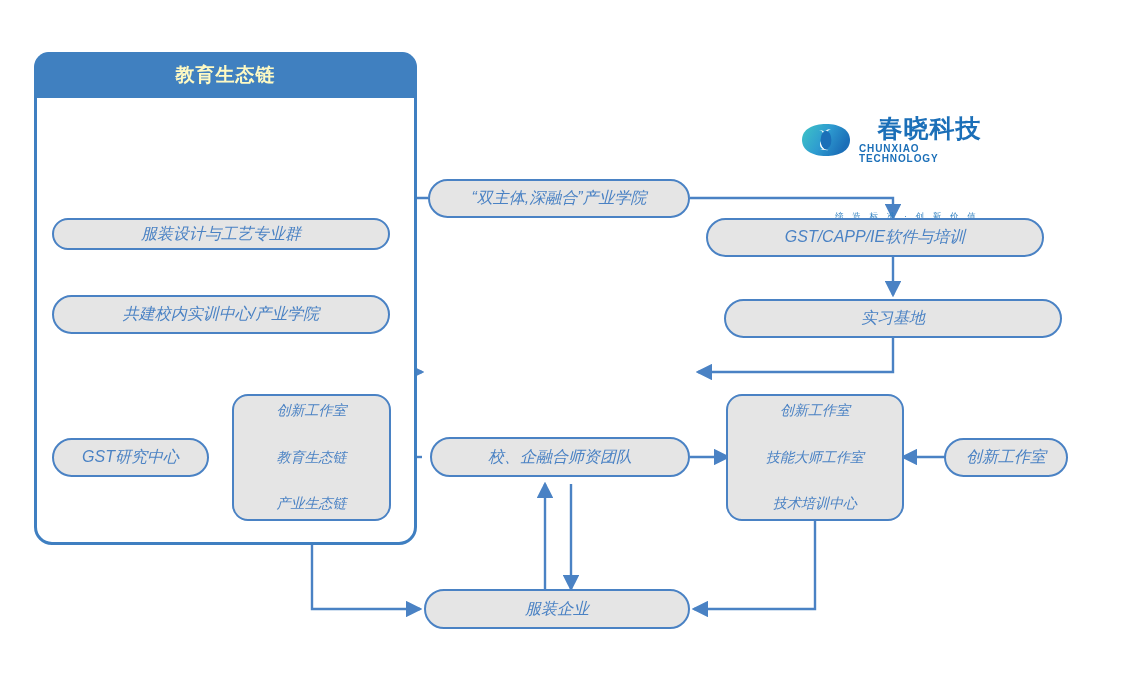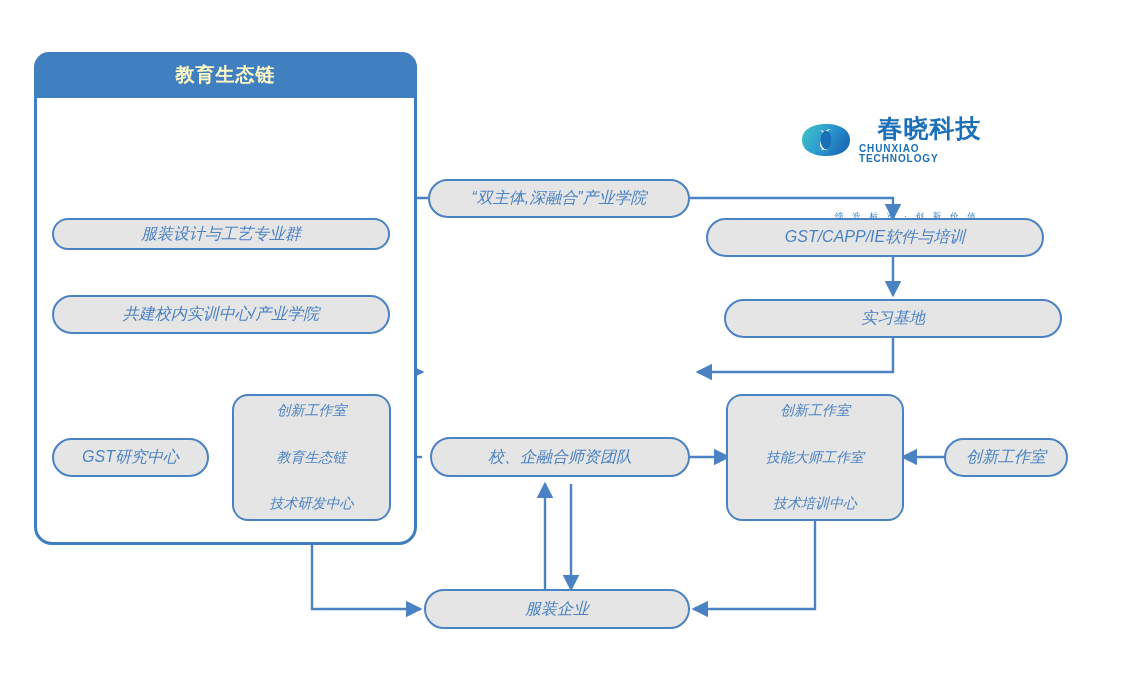--- a/index.html
+++ b/index.html
@@ -223,21 +223,21 @@
     <span class="line">GST研究中心</span>
   </div>
 
   <div class="node pill f16" style="left:52px; top:295px; width:338px; height:39px;">
     <span class="line">共建校内实训中心/产业学院</span>
   </div>
 
   <div class="node rounded f17" style="left:232px; top:394px; width:159px; height:127px;">
     <span class="line">创新工作室</span>
     <span class="line">教育生态链</span>
-    <span class="line">技术研发中心</span>
+    <span class="line">产业生态链</span>
   </div>
 
   <div class="node pill f16" style="left:706px; top:218px; width:338px; height:39px;">
     <span class="line">GST/CAPP/IE软件与培训</span>
   </div>
 
   <div class="node pill f16" style="left:724px; top:299px; width:338px; height:39px;">
     <span class="line">实习基地</span>
   </div>
 

